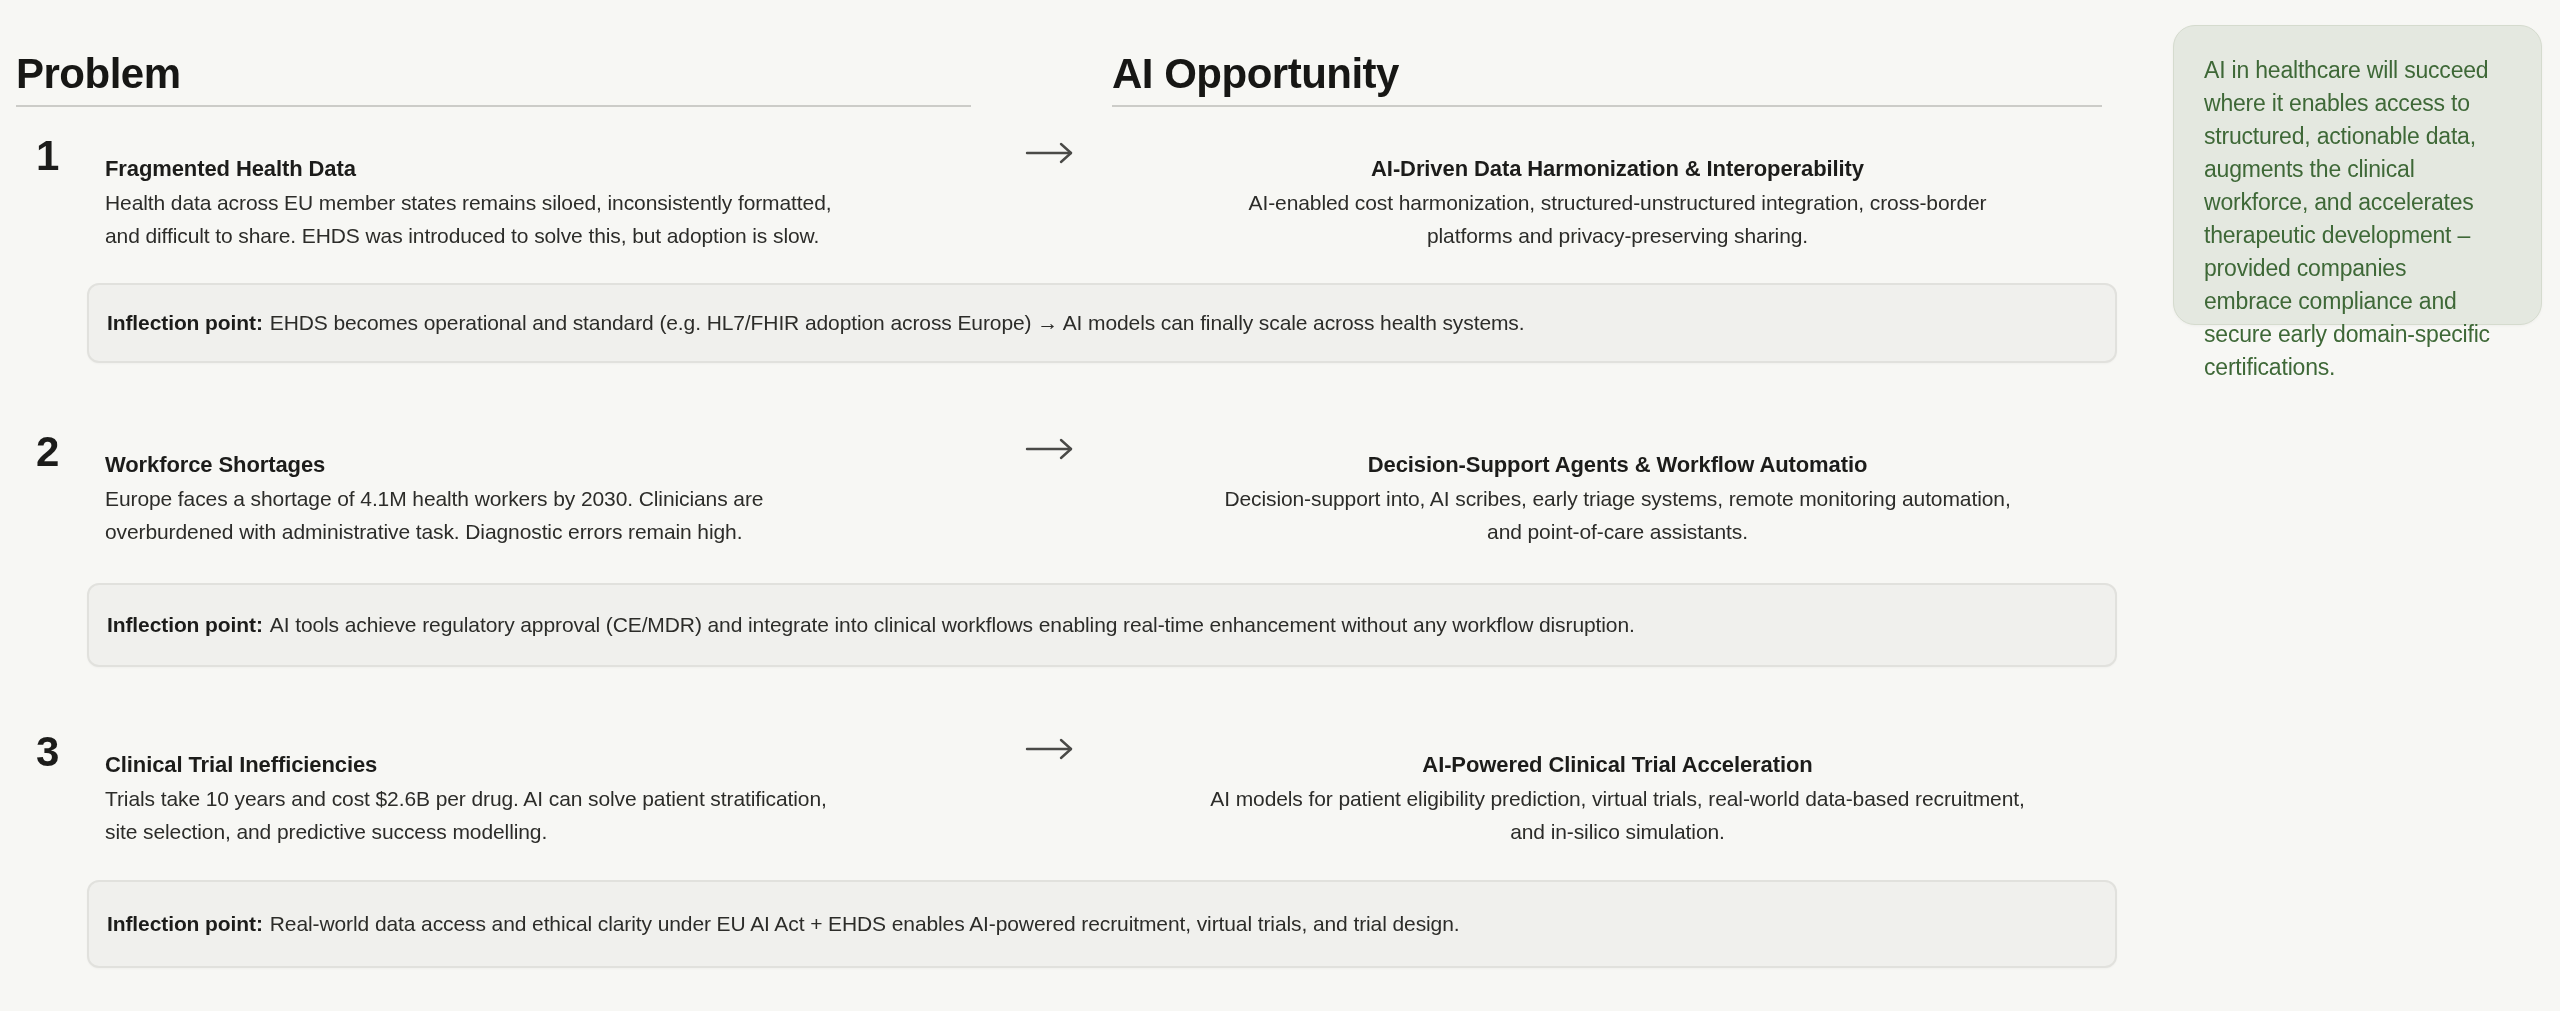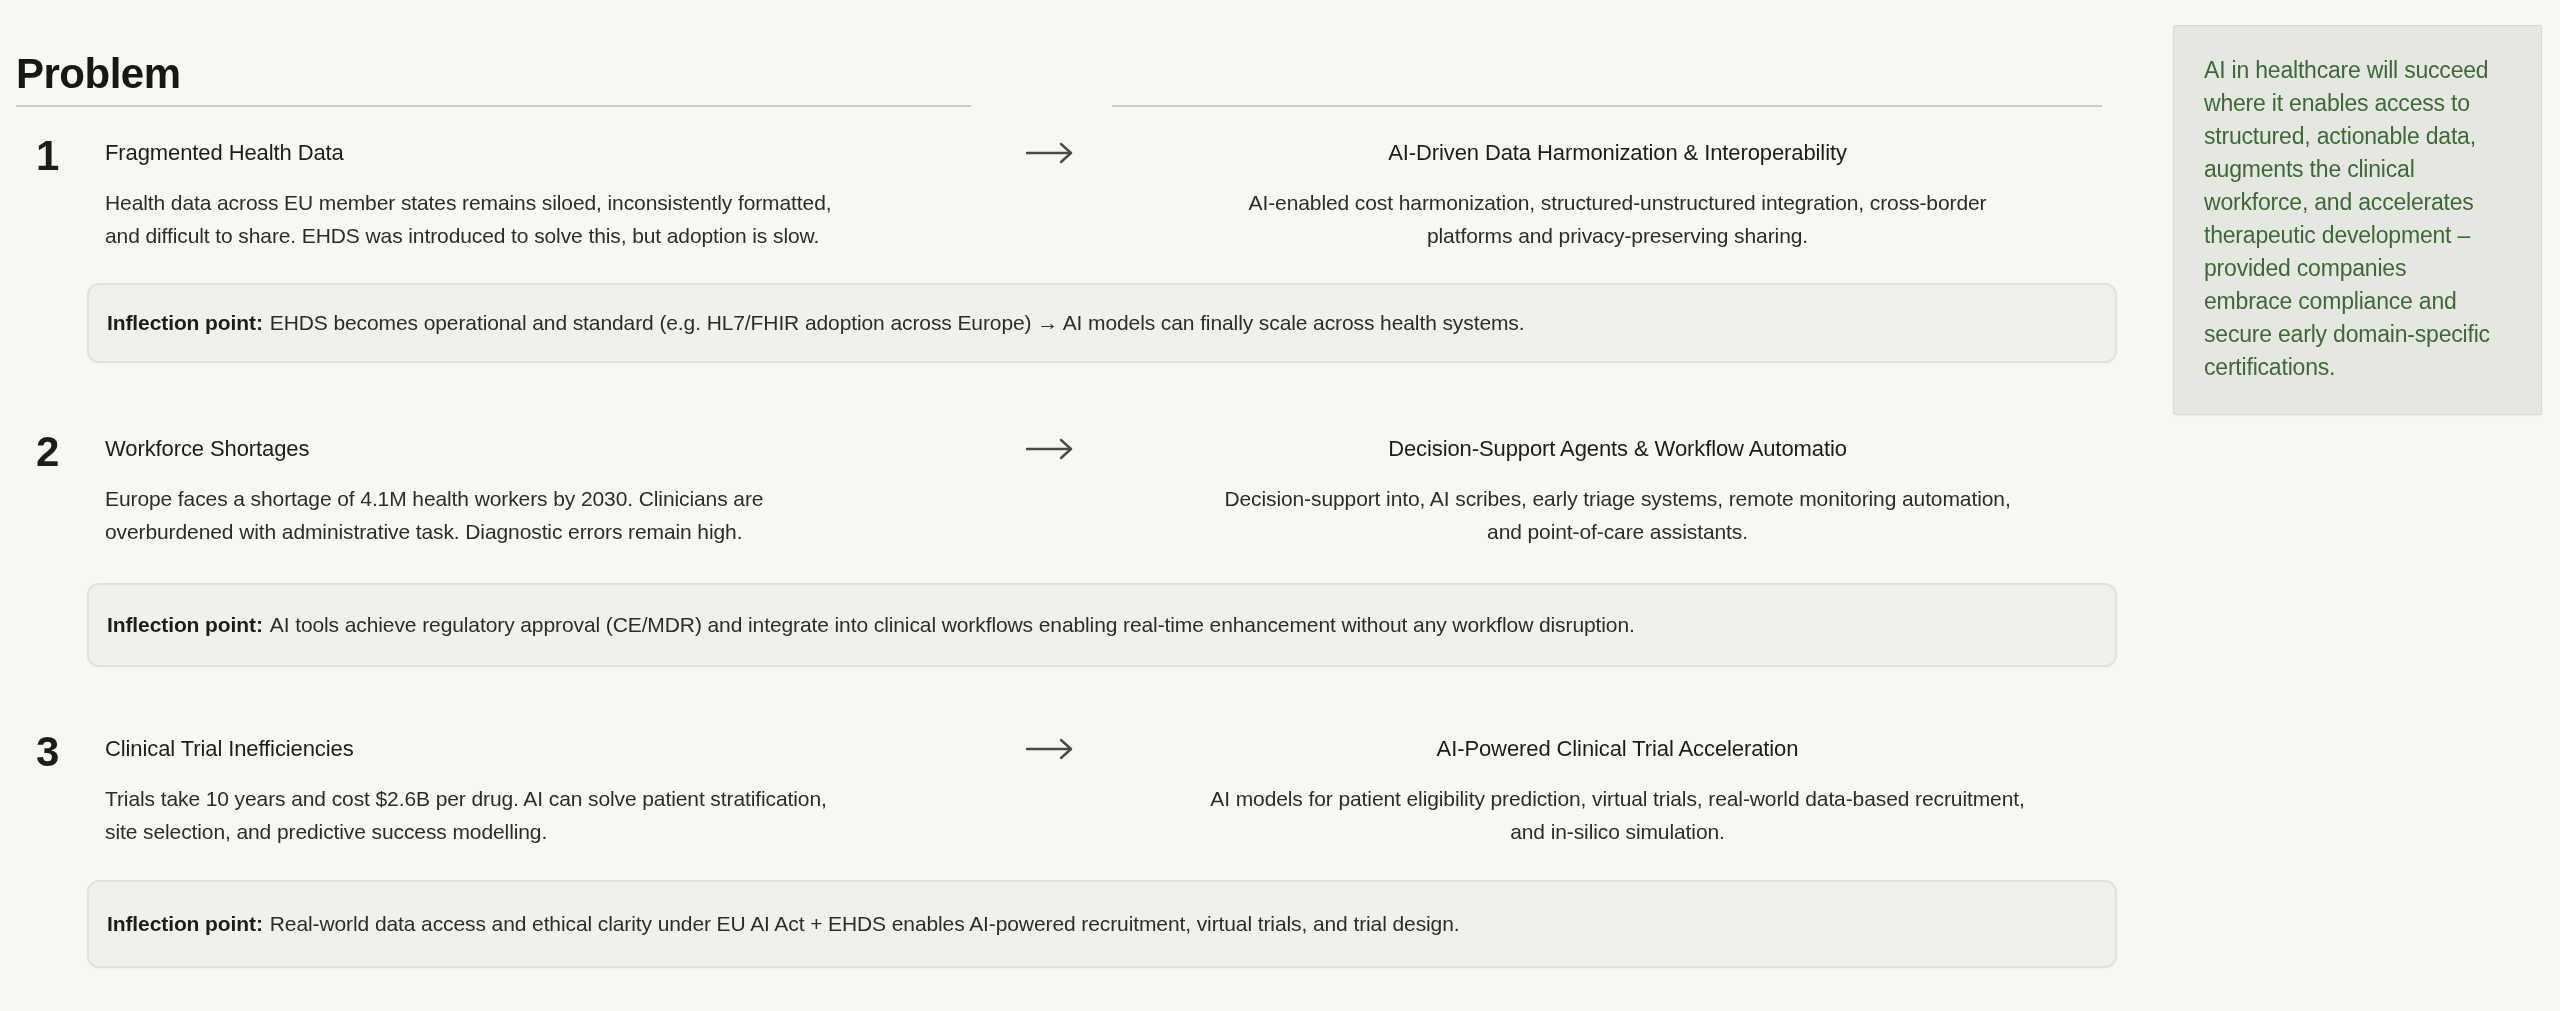--- a/index.html
+++ b/index.html
@@ -13,45 +13,46 @@
   .rule{position:absolute;top:105px;height:2px;background:#ccccc8;}
   .rule.problem{left:16px;width:955px;}
   .rule.opportunity{left:1112px;width:990px;}
 
   
   .row{position:absolute;left:0;width:2560px;}
   .row.r1{top:134px;}
   .row.r2{top:430px;}
   .row.r3{top:730px;}
   .num{position:absolute;left:36px;top:0;font-size:42px;line-height:44px;font-weight:600;color:#1c1c1a;}
-  .item-title{position:absolute;top:4px;font-size:22px;line-height:30px;font-weight:400;color:#1c1c1a;letter-spacing:-0.1px;}
+  .item-title{position:absolute;top:20px;font-size:22px;line-height:30px;font-weight:700;color:#1c1c1a;letter-spacing:-0.1px;}
   .item-body{position:absolute;top:52px;font-size:21px;line-height:33px;color:#2c2c29;white-space:pre-line;letter-spacing:-0.1px;}
   .problem-col{left:105px;width:880px;}
   .opp-col{left:1120px;width:995px;text-align:center;}
   .arrow{position:absolute;left:1024px;top:6px;width:52px;height:26px;}
 
   
   .inflection{position:absolute;left:87px;width:2030px;background:#f0f0ed;border:2px solid #e1e1dd;border-radius:12px;box-sizing:border-box;display:flex;align-items:center;padding:7px 18px;box-shadow:0 1px 2px rgba(0,0,0,0.03);}
   .inflection.b1{top:283px;height:80px;}
   .inflection.b2{top:583px;height:84px;}
   .inflection.b3{top:880px;height:88px;}
   .inflection-label{font-size:21px;font-weight:700;color:#1c1c1a;white-space:nowrap;margin-right:7px;letter-spacing:-0.1px;}
   .inflection-text{font-size:21px;color:#2c2c29;white-space:nowrap;letter-spacing:-0.1px;}
 
   
-  .note-card{position:absolute;left:2173px;top:25px;width:369px;height:390px;box-sizing:border-box;background:#e4e8e0;border:1px solid #d5dbce;border-radius:2px;padding:28px 22px 20px 30px;box-shadow:0 1px 3px rgba(0,0,0,0.04);}
+  .note-card{position:absolute;left:2173px;top:25px;width:369px;height:300px;box-sizing:border-box;background:#e4e8e0;border:1px solid #d5dbce;border-radius:22px;padding:28px 22px 20px 30px;box-shadow:0 1px 3px rgba(0,0,0,0.04);}
   .note-text{font-size:23px;line-height:33px;color:#3e6837;white-space:pre-line;letter-spacing:-0.2px;}
 </style>
 </head>
 <body>
 
 <div class="page">
 
   <div class="col-header problem">Problem</div>
   <div class="rule problem"></div>
+  <div class="col-header opportunity">AI Opportunity</div>
   <div class="rule opportunity"></div>
 
   <div class="row r1">
     <div class="num">1</div>
     <div class="item-title problem-col">Fragmented Health Data</div>
     <div class="item-body problem-col">Health data across EU member states remains siloed, inconsistently formatted,
 and difficult to share. EHDS was introduced to solve this, but adoption is slow.</div>
     <svg class="arrow" viewBox="0 0 52 26">
       <line x1="3" y1="13" x2="47" y2="13" stroke="#4a4a47" stroke-width="2.4" stroke-linecap="round"></line>
       <path d="M37 4 L47 13 L37 22" fill="none" stroke="#4a4a47" stroke-width="2.4" stroke-linecap="round" stroke-linejoin="round"></path>

